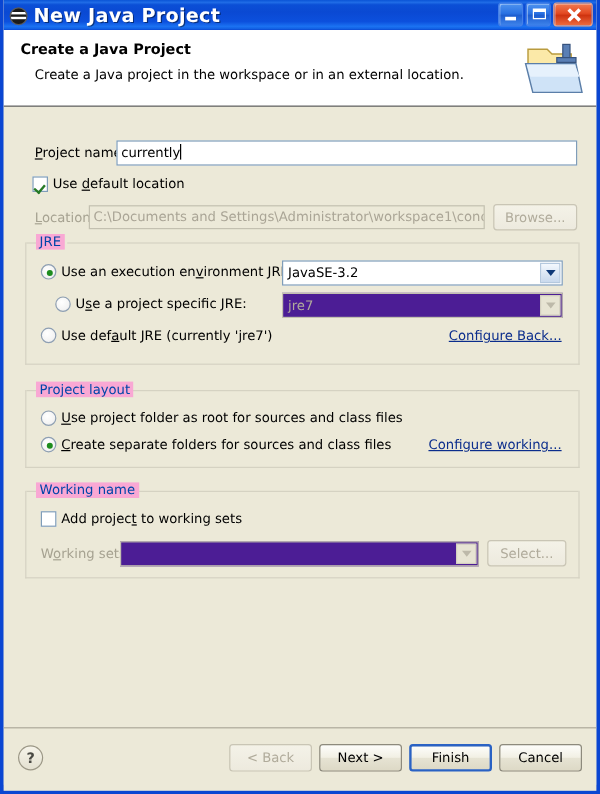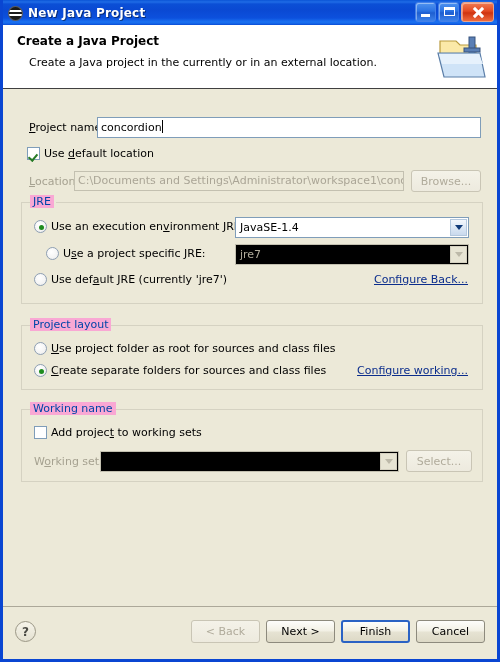--- a/index.html
+++ b/index.html
@@ -67,21 +67,21 @@
   .title-icon .ec:after {
     content: "";
     position: absolute;
     left: 0; top: 7.5px;
     width: 13px; height: 1.5px;
     background: #fff;
   }
   .title-text {
     color: #fff;
     font-weight: bold;
-    font-size: 12px;
+    font-size: 16px;
     letter-spacing: 0.2px;
     text-shadow: 1px 1px 0 rgba(0,0,0,.45);
     white-space: nowrap;
   }
   .title-buttons {
     position: absolute;
     right: 3px;
     top: 2px;
     display: flex;
     gap: 2px;
@@ -224,21 +224,21 @@
     right: 1px; top: 1px;
     width: 17px; height: 17px;
     background: linear-gradient(to bottom, #f4f8fd 0%, #dde8f5 50%, #c9d9ed 100%);
     border: 1px solid #b4c8de;
     box-sizing: border-box;
     display: flex;
     align-items: center;
     justify-content: center;
   }
   .combo.disabled {
-    background: #000000;
+    background: #4c1d95;
     border: 1px solid #c3c0b0;
     color: #b0ab9b;
   }
   .combo.disabled .arrow-btn {
     background: #e7e4d3;
     border-color: #d4d0c0;
   }
   .chev {
     width: 0; height: 0;
     border-left: 4px solid transparent;
@@ -404,38 +404,38 @@
           <span class="max-glyph"></span>
         </div>
       <div class="tbtn close">
           <span class="close-glyph"></span>
         </div>
     </div>
   </div>
 
   <div class="header">
     <div class="header-title">Create a Java Project</div>
-    <div class="header-desc">Create a Java project in the currently or in an external location.</div>
+    <div class="header-desc">Create a Java project in the workspace or in an external location.</div>
     <div class="header-icon">
       <svg width="52" height="48" viewBox="0 0 52 48">
         <path d="M4,12 L4,8 L20,8 L24,12 L40,12 L40,22 L4,22 Z" fill="#fbe9a8" stroke="#b99b3e" stroke-width="1.2"></path>
         <rect x="33" y="4" width="6" height="17" fill="#5a7fb5" stroke="#36527d" stroke-width="1"></rect>
         <rect x="28" y="15" width="16" height="4" fill="#5a7fb5" stroke="#36527d" stroke-width="1"></rect>
         <path d="M2,20 L44,20 L49,44 L8,44 Z" fill="#cfe3f7" stroke="#5b7ea8" stroke-width="1.2"></path>
         <path d="M3,21 L43,21 L47,31 L6,31 Z" fill="#e6f1fc" stroke="none"></path>
       </svg>
     </div>
   </div>
 
   <div class="body">
 
     <div class="row" style="position:absolute; left:26px; top:28px; width:452px;">
       <span class="lbl" style="width:68px;"><span class="u">P</span>roject name:</span>
       <div class="textfield" style="flex:1; height:21px; line-height:19px;">
-        <span>concordion</span><span class="caret"></span>
+        <span>currently</span><span class="caret"></span>
       </div>
     </div>
 
     <div class="row" style="position:absolute; left:24px; top:58px;">
       <span class="cbx checked"></span>
       <span class="lbl">Use <span class="u">d</span>efault location</span>
     </div>
 
     <div class="row" style="position:absolute; left:26px; top:81px; width:452px;">
       <span class="lbl dim" style="width:45px;"><span class="u">L</span>ocation:</span>
@@ -451,21 +451,21 @@
           <span style="width:26px"></span>
           <span class="seg-r"></span>
         </div>
       <div class="gtitle">JRE</div>
 
       <div class="row" style="position:absolute; left:12px; top:18px;">
         <span class="rdo checked"></span>
         <span class="lbl">Use an execution en<span class="u">v</span>ironment JRE:</span>
       </div>
       <div class="combo" style="position:absolute; left:213px; top:15px; width:234px;">
-        <span>JavaSE-1.4</span>
+        <span>JavaSE-3.2</span>
         <span class="arrow-btn">
             <span class="chev"></span>
           </span>
       </div>
 
       <div class="row" style="position:absolute; left:24px; top:45px;align-items:center;">
         <span class="rdo"></span>
         <span class="lbl">U<span class="u">s</span>e a project specific JRE:</span>
       </div>
       <div class="combo disabled" style="position:absolute; left:213px; top:42px; width:234px;">

